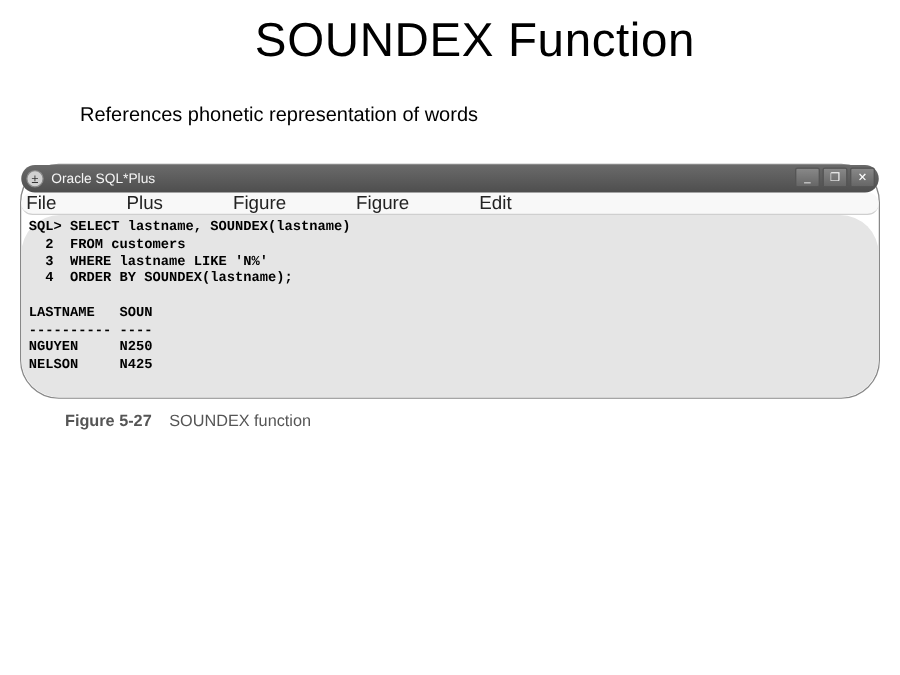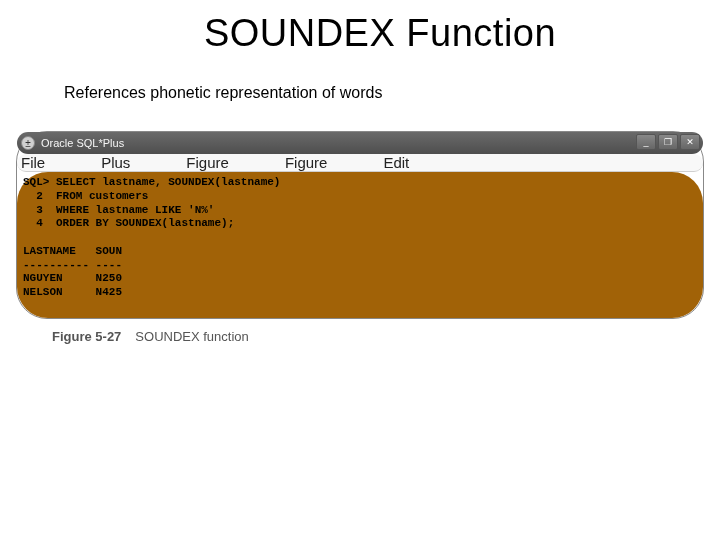--- a/index.html
+++ b/index.html
@@ -92,21 +92,21 @@
     padding-left: 4px;
     font-size: 15px;
     font-family: Liberation Sans, sans-serif;
     color: #222;
     gap: 44px;
   }
   .menubar span {
     margin-right: 12px;
   }
   .terminal {
-    background: #a16207;
+    background: #e5e5e5;
     padding: 4px 6px 18px 6px;
     font-family: "Courier New", monospace;
     font-size: 11px;
     font-weight: bold;
     line-height: 1.25;
     color: #000;
     white-space: pre;
     min-height: 130px;
   }
   .caption {

